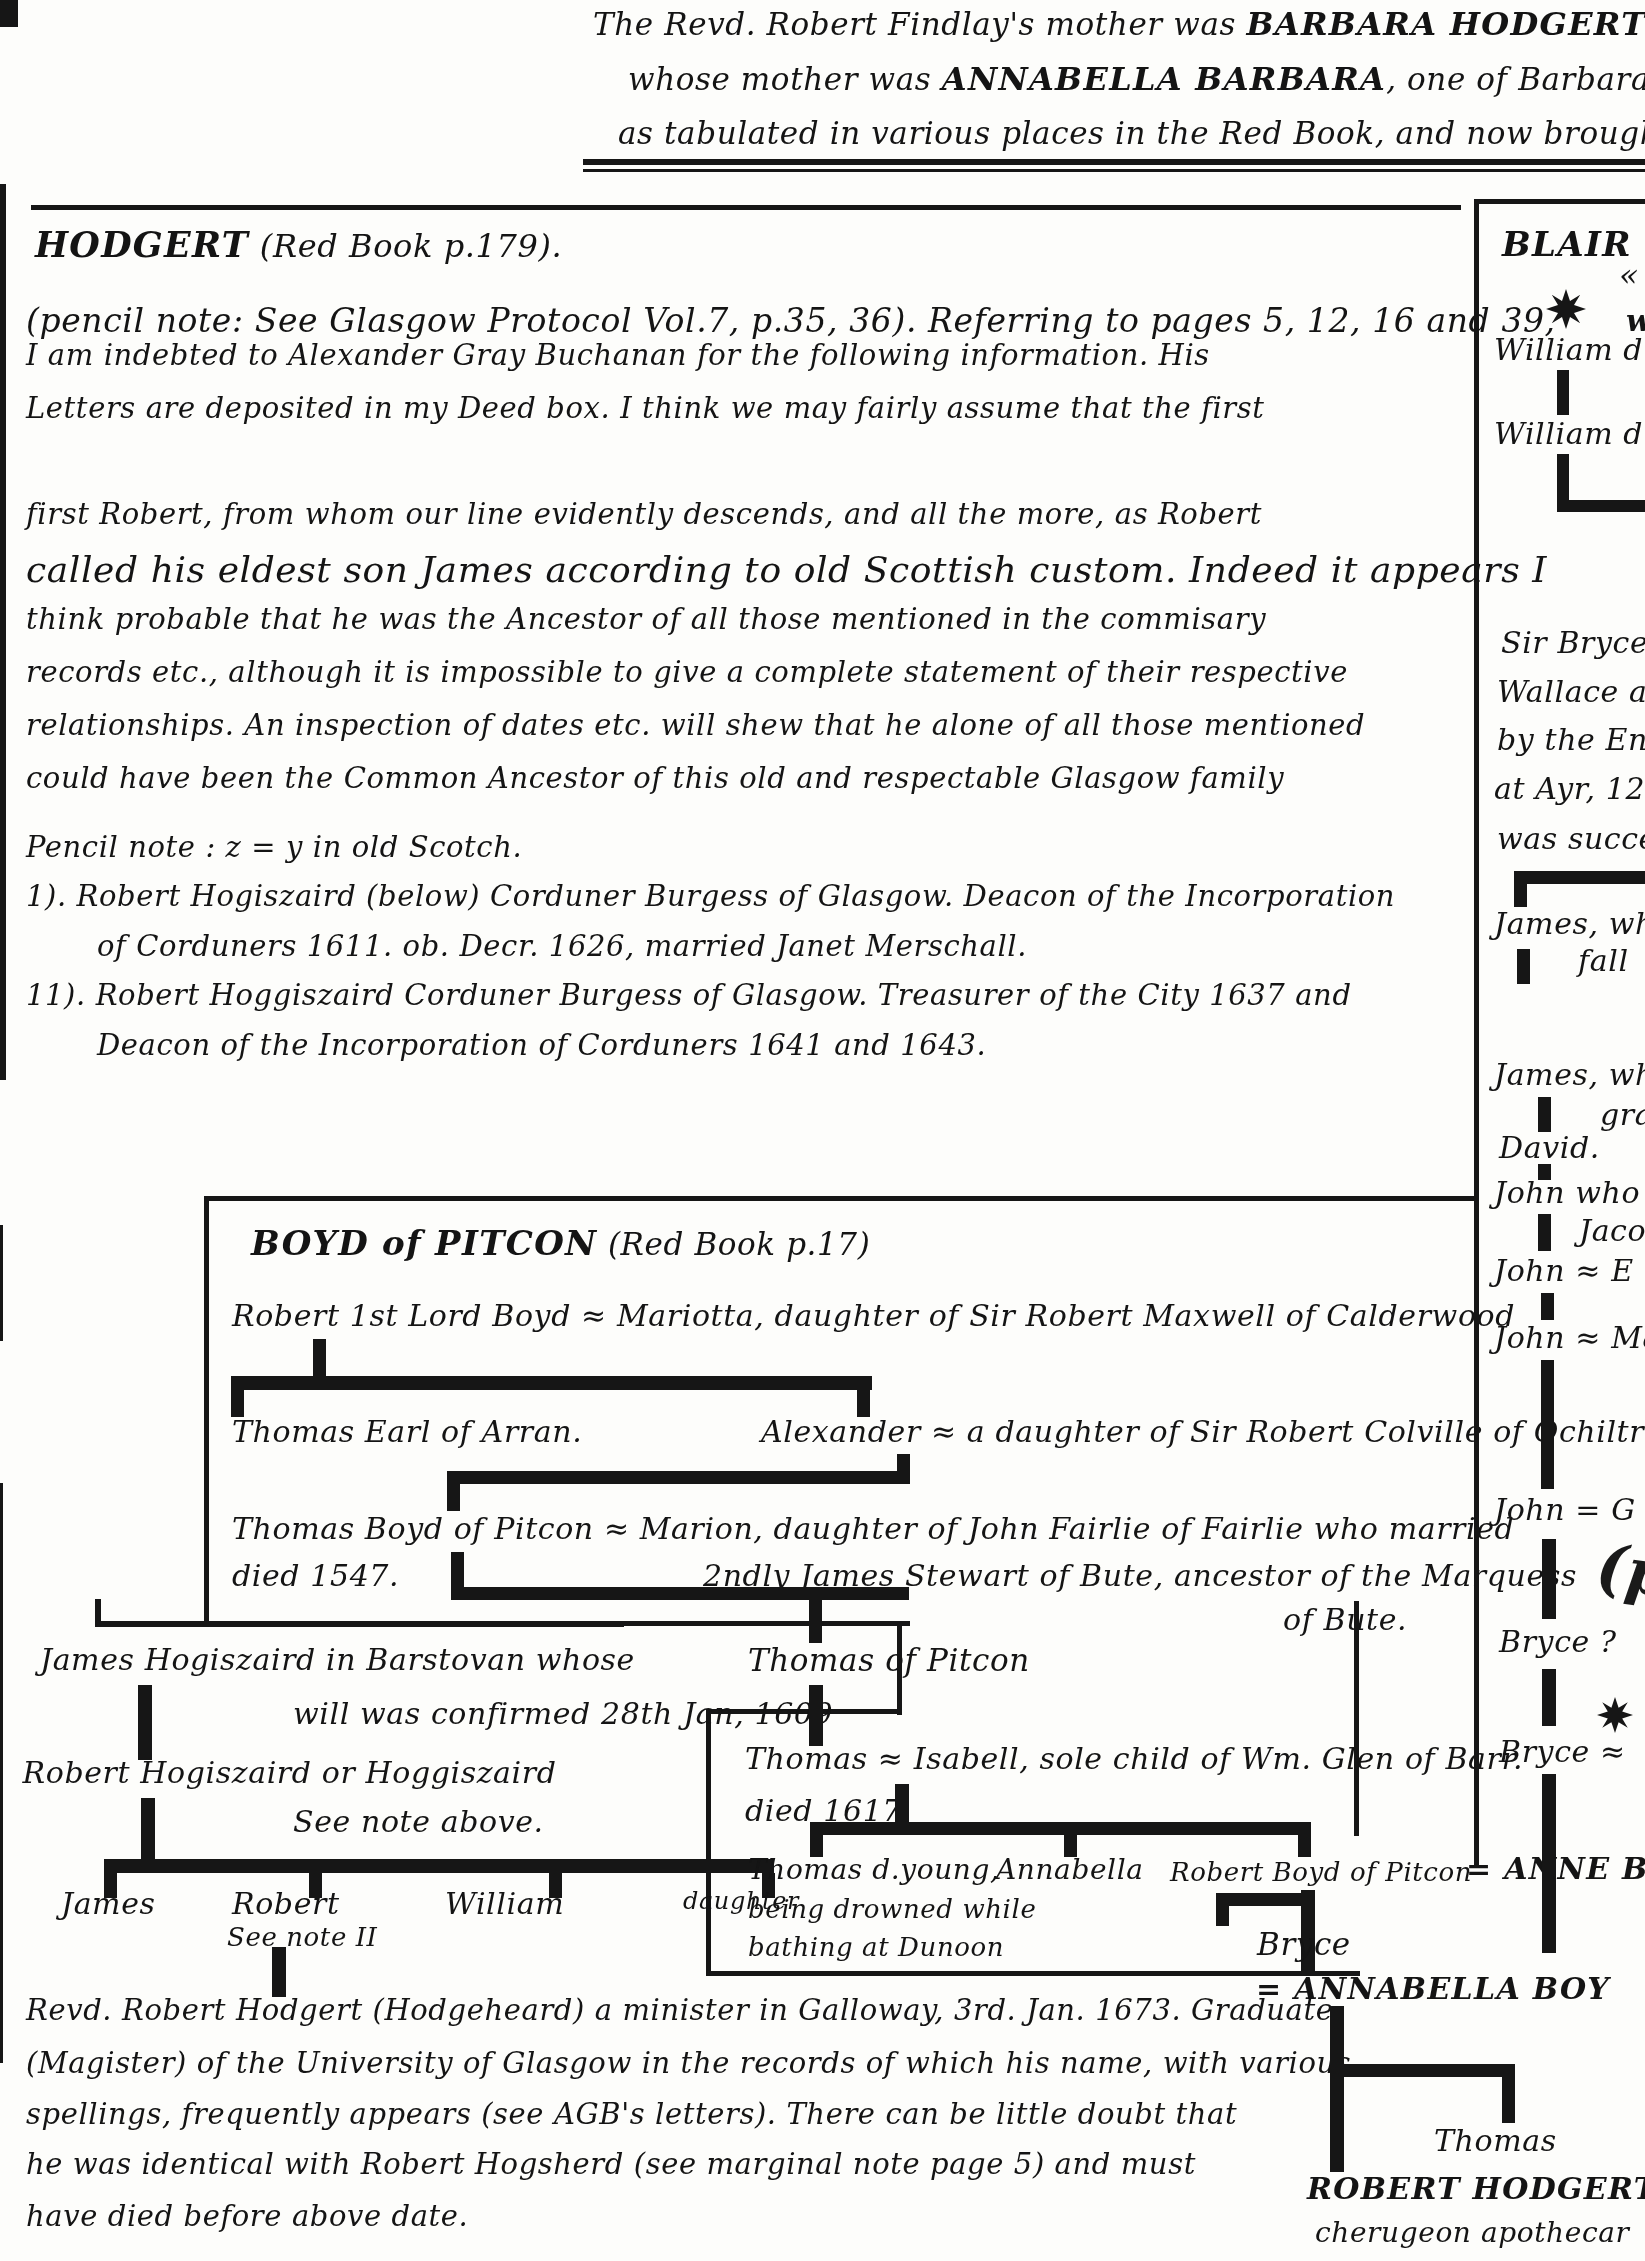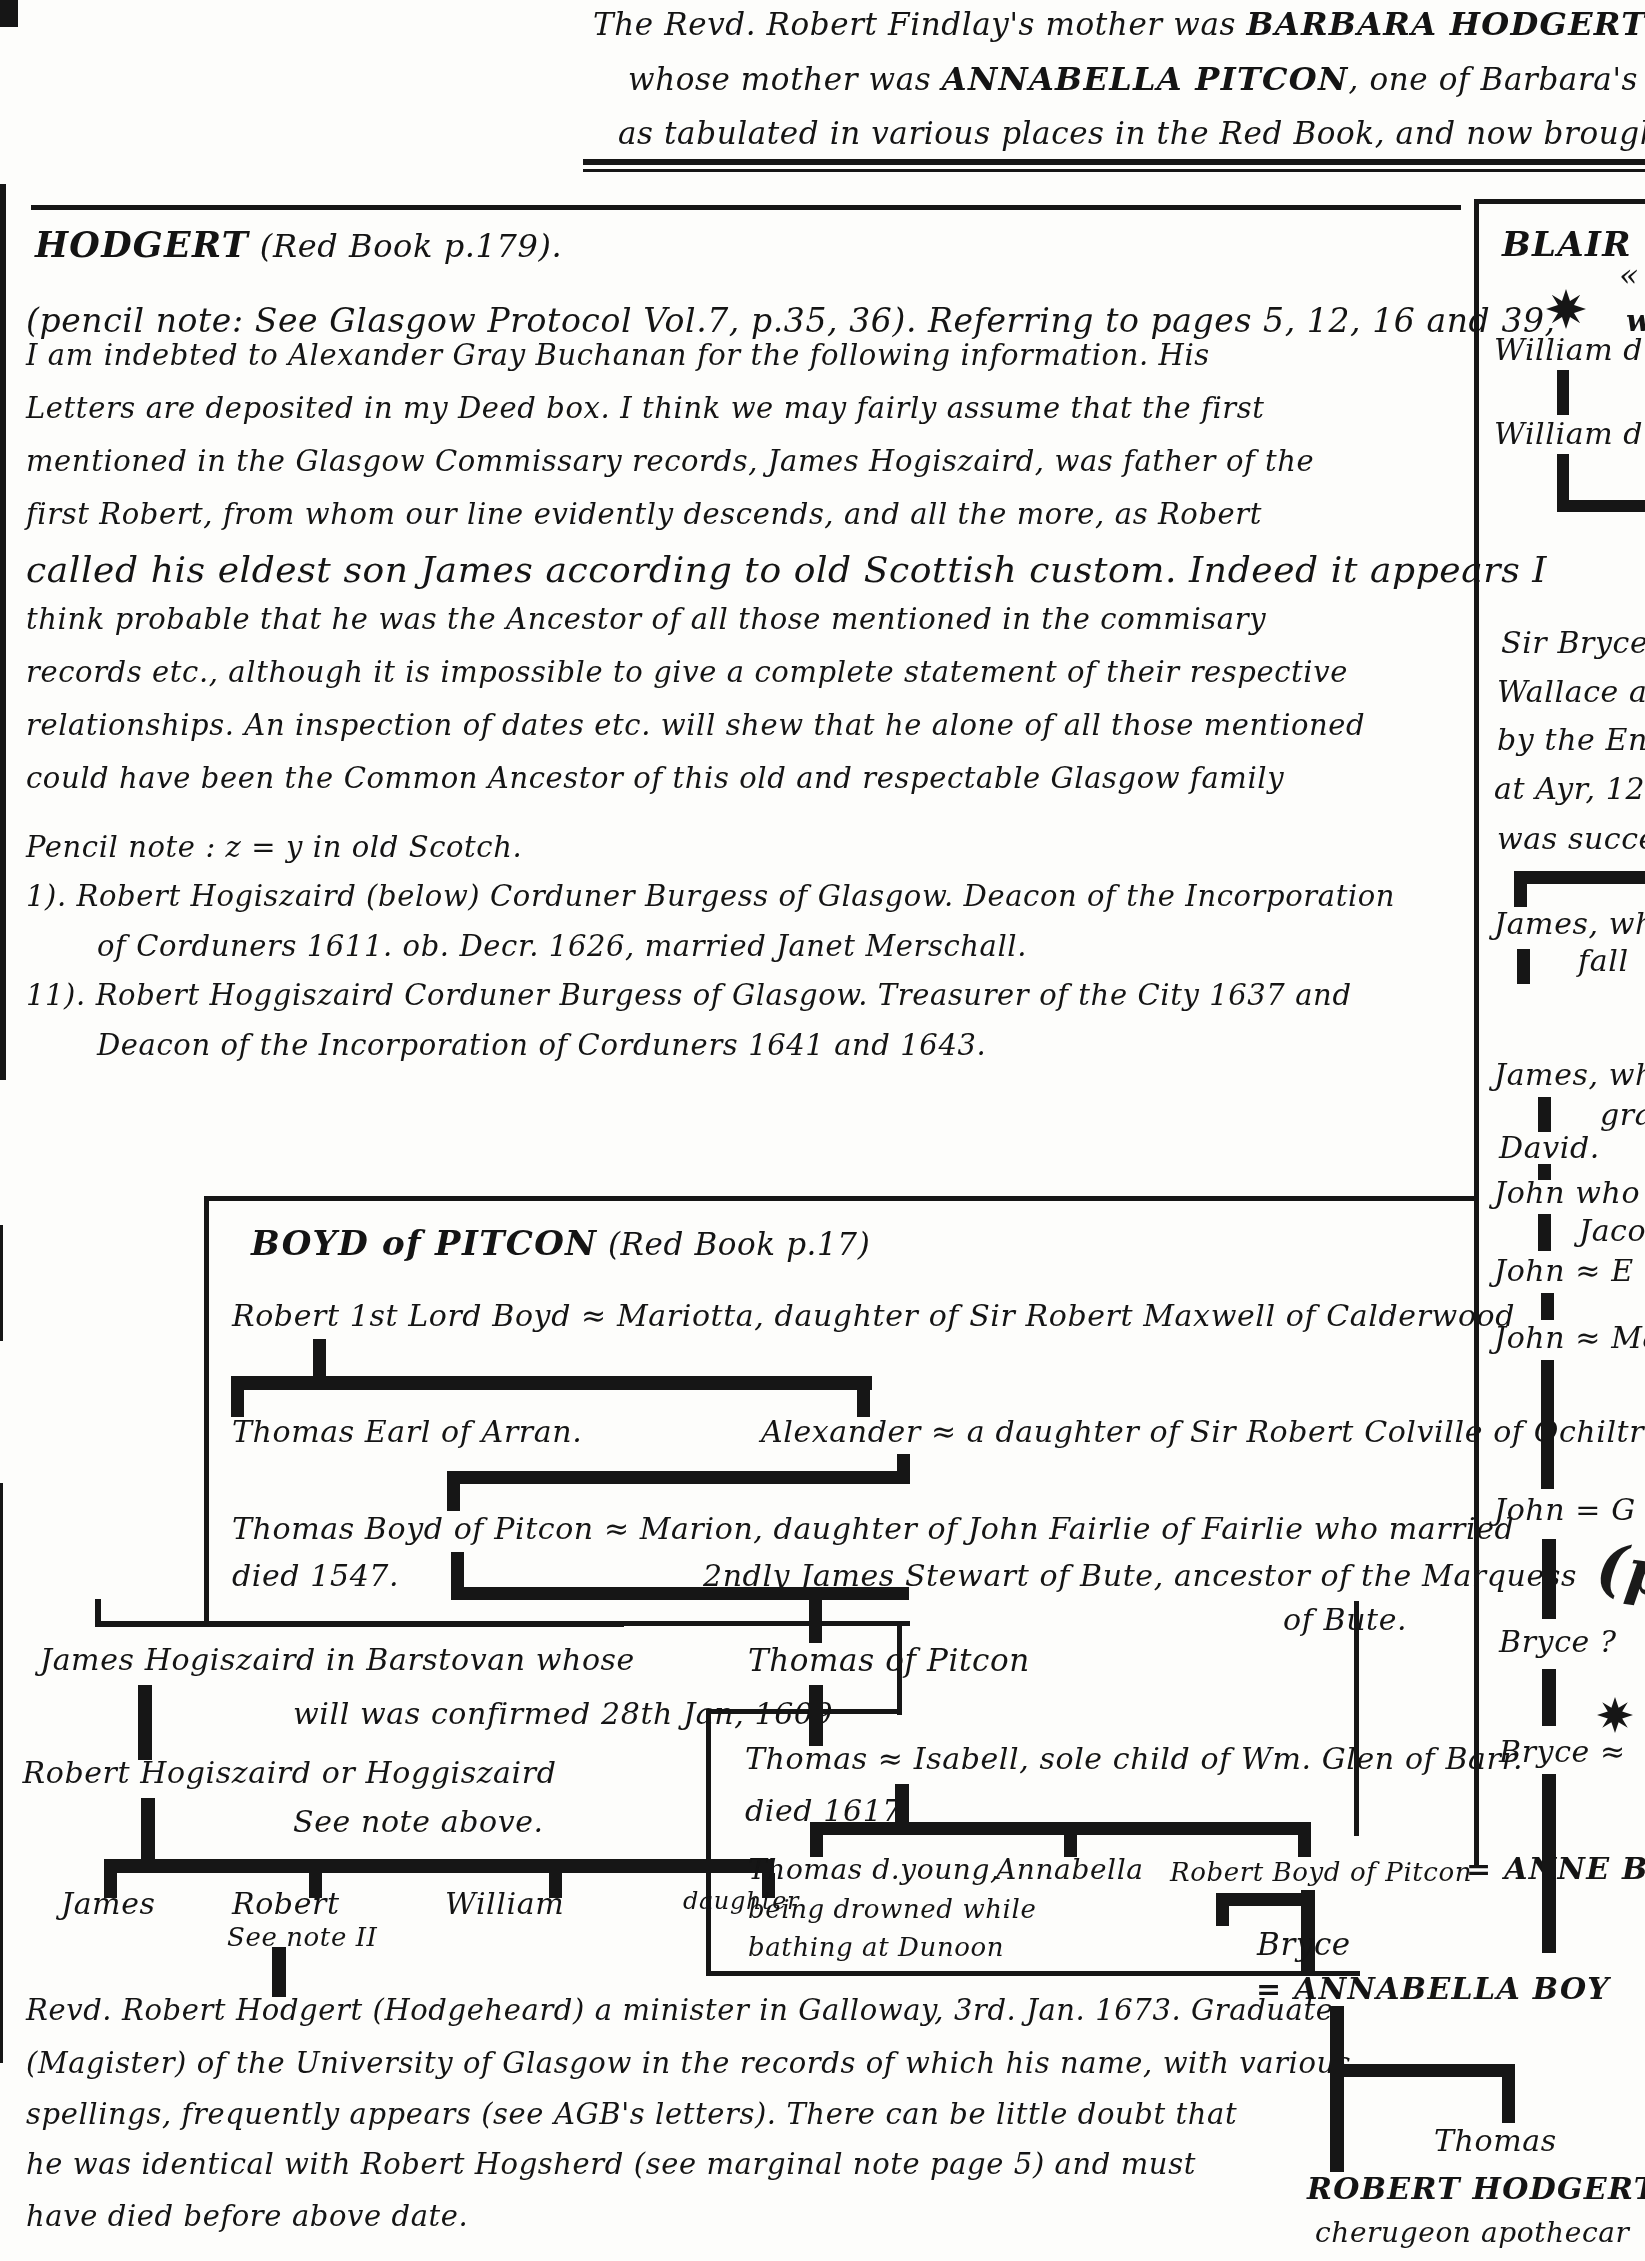--- a/index.html
+++ b/index.html
@@ -17,33 +17,32 @@
 <body>
 
 <div class="page">
 
   <div class="ln" style="left:0;top:0;width:18px;height:27px;"></div>
   <div class="ln" style="left:0;top:184px;width:5.8px;height:896px;"></div>
   <div class="ln" style="left:0;top:1225px;width:3.2px;height:116px;"></div>
   <div class="ln" style="left:0;top:1483px;width:3.2px;height:580px;"></div>
 
   <div class="t" style="left:593px;top:7.7px;font-size:31px;"><span>The Revd. Robert Findlay's mother was </span><span class="caps" style="font-size:32px;">BARBARA HODGERT</span></div>
-  <div class="t" style="left:628px;top:63px;font-size:31px;"><span>whose mother was </span><span class="caps" style="font-size:32px;">ANNABELLA PITCON</span><span>, one of Barbara's sist</span></div>
+  <div class="t" style="left:628px;top:63px;font-size:31px;"><span>whose mother was </span><span class="caps" style="font-size:32px;">ANNABELLA BARBARA</span><span>, one of Barbara's sist</span></div>
   <div class="t" style="left:618px;top:118px;font-size:31px;">as tabulated in various places in the Red Book, and now brough</div>
   <div class="ln" style="left:583px;top:159px;width:1062px;height:6.4px;"></div>
   <div class="ln" style="left:583px;top:169px;width:1062px;height:2.6px;"></div>
 
   <div class="ln" style="left:31px;top:205px;width:1430px;height:5.2px;"></div>
 
   <div class="t" style="left:35px;top:227px;font-size:32px;"><span class="caps" style="font-size:35px;">HODGERT</span><span> (Red Book p.179).</span></div>
 
   <div class="t" style="left:26px;top:304px;font-size:33px;">(pencil note: See Glasgow Protocol Vol.7, p.35, 36).  Referring to pages 5, 12, 16 and 39,</div>
   <div class="t" style="left:26px;top:341px;font-size:29px;">I am indebted to Alexander Gray Buchanan for the following information. His</div>
   <div class="t" style="left:26px;top:394px;font-size:29px;">Letters are deposited in my Deed box. I think we may fairly assume that the first</div>
-  <div class="t" style="left:26px;top:447px;font-size:29px;">mentioned in the Glasgow Commissary records, James Hogiszaird, was father of the</div>
   <div class="t" style="left:26px;top:500px;font-size:29px;">first  Robert, from whom our line evidently descends, and all the more, as Robert</div>
   <div class="t" style="left:26px;top:552px;font-size:36px;">called his eldest son James according to old Scottish custom.  Indeed it appears I</div>
   <div class="t" style="left:26px;top:605px;font-size:29px;">think probable that he was the Ancestor of all those mentioned in the commisary</div>
   <div class="t" style="left:26px;top:658px;font-size:29px;">records etc., although it is impossible to give a complete statement of their respective</div>
   <div class="t" style="left:26px;top:711px;font-size:29px;">relationships. An inspection of dates etc. will shew that he alone of all those mentioned</div>
   <div class="t" style="left:26px;top:764px;font-size:29px;">could have been the Common Ancestor of this old and respectable Glasgow family</div>
   <div class="t" style="left:26px;top:833px;font-size:29px;">Pencil note :  z = y in old Scotch.</div>
   <div class="t" style="left:26px;top:882px;font-size:29px;">1). Robert  Hogiszaird (below) Corduner Burgess of Glasgow. Deacon of the Incorporation</div>
   <div class="t" style="left:97px;top:932px;font-size:29px;">of Corduners 1611. ob. Decr. 1626, married Janet Merschall.</div>
   <div class="t" style="left:26px;top:981px;font-size:29px;">11). Robert Hoggiszaird Corduner Burgess of Glasgow. Treasurer of the City 1637 and</div>

